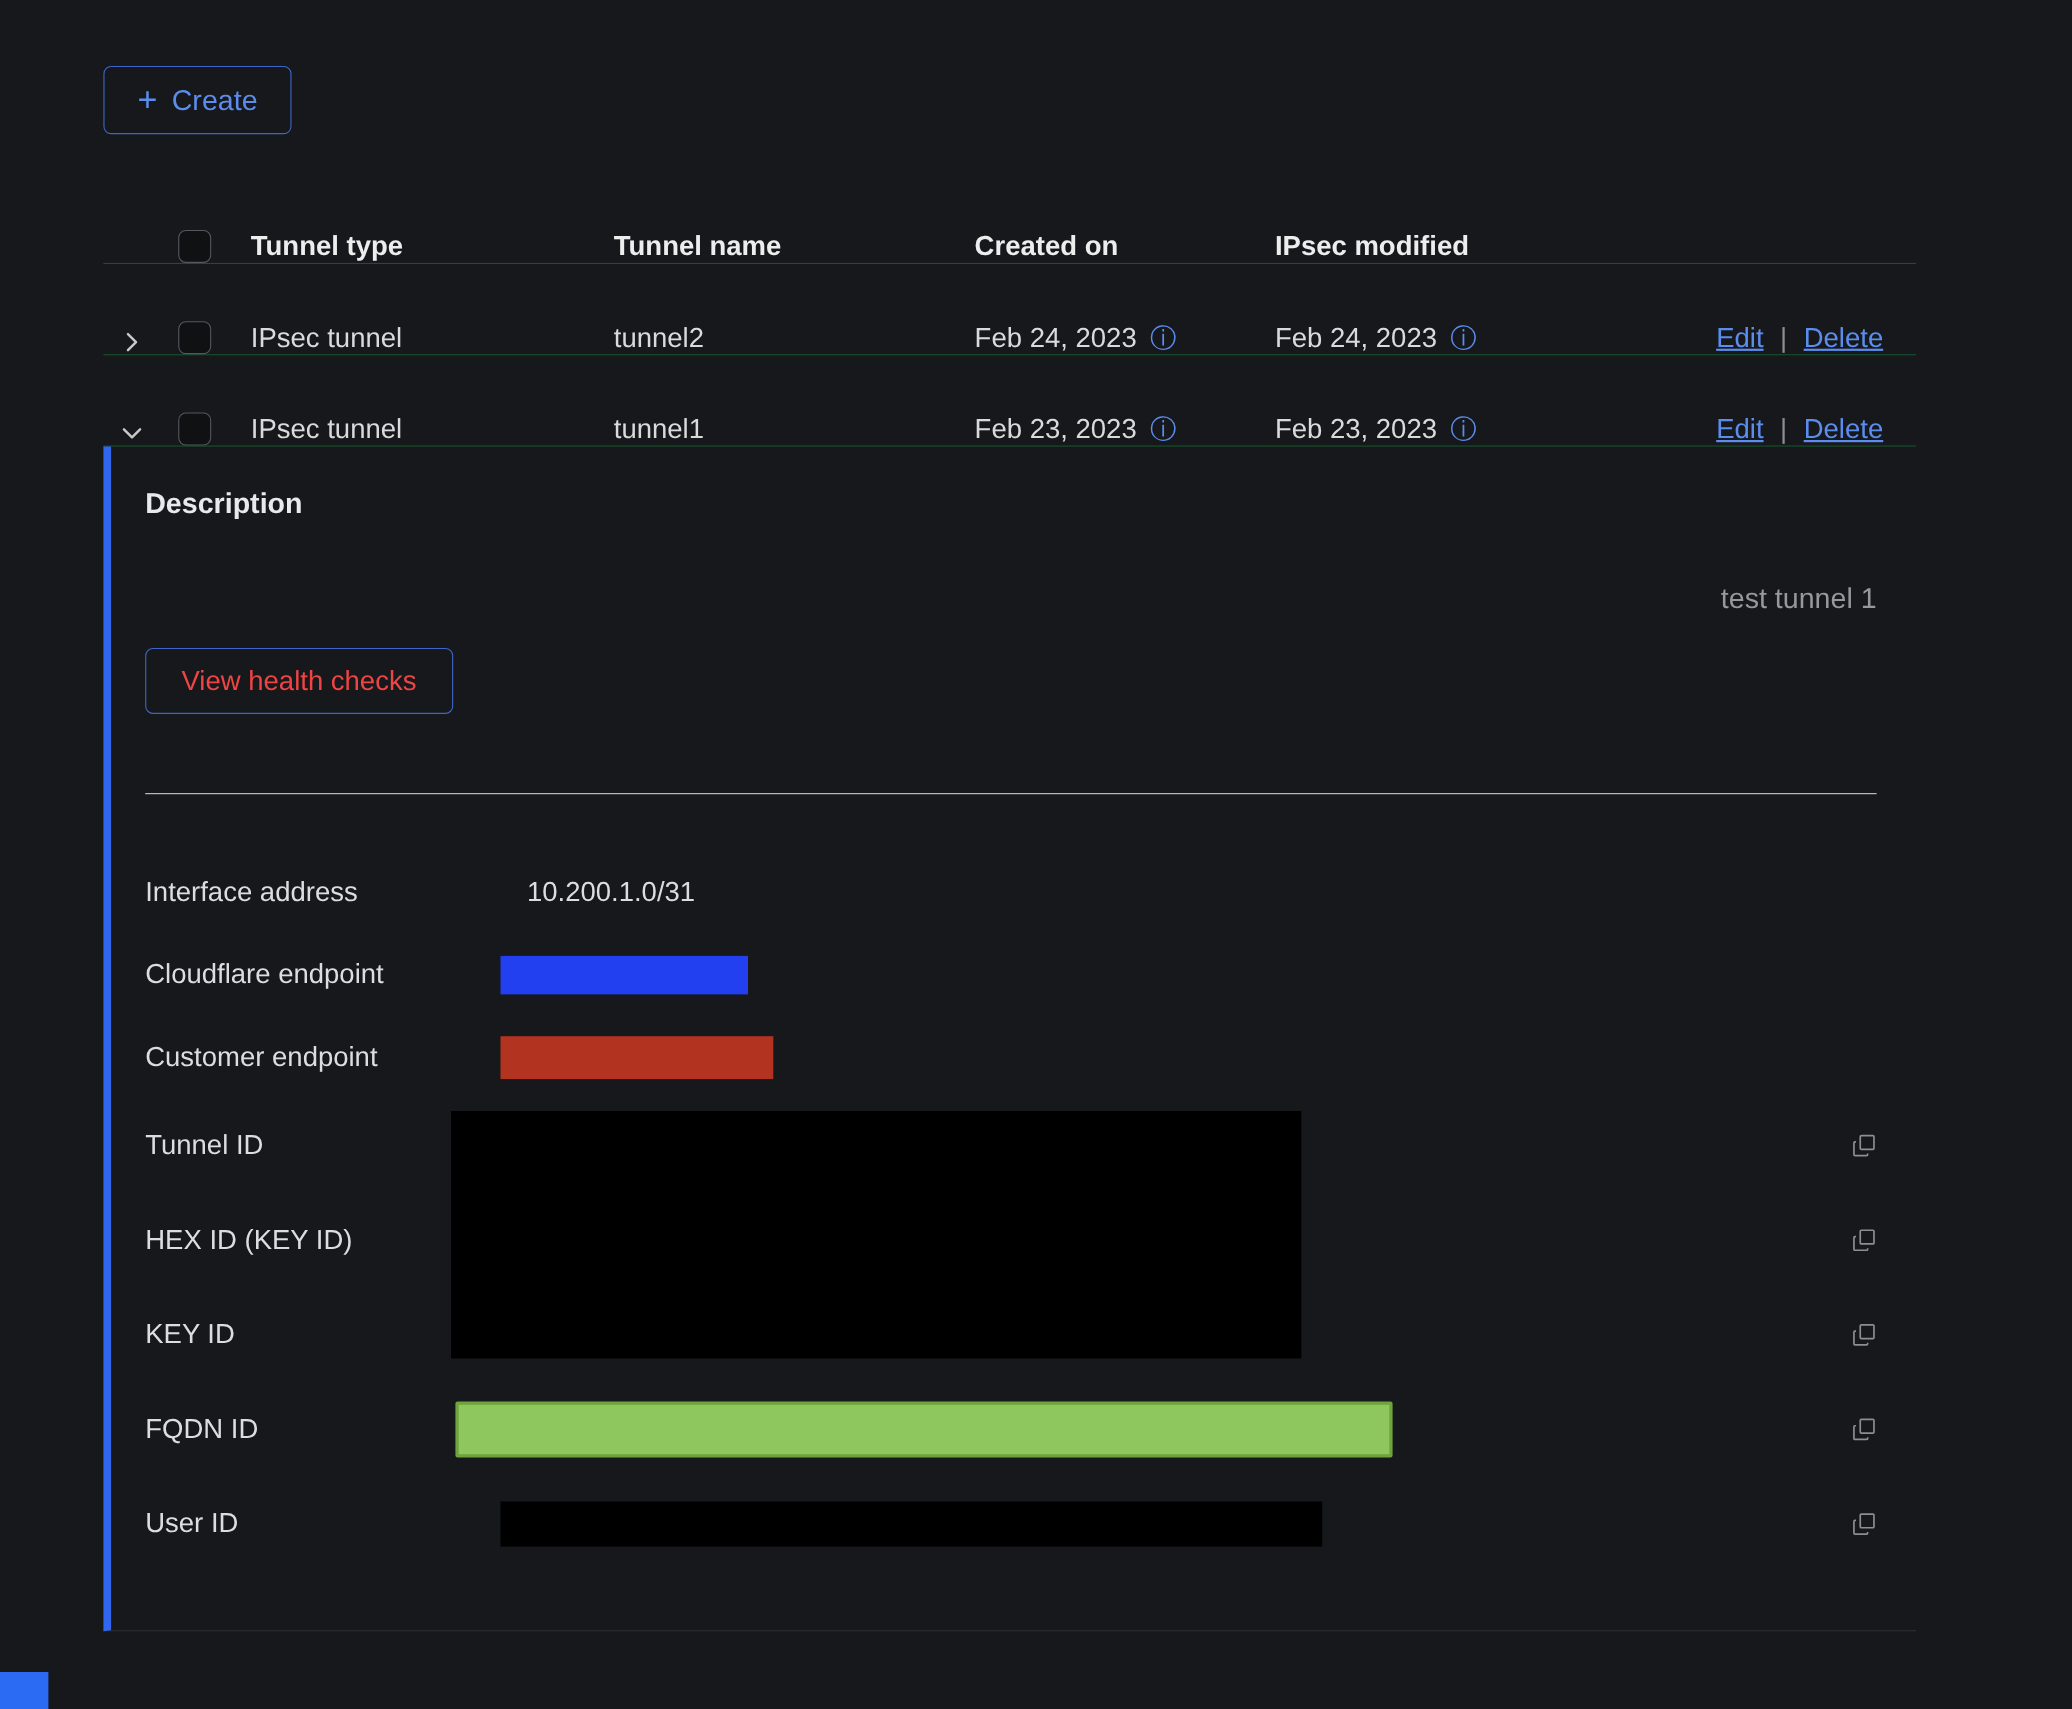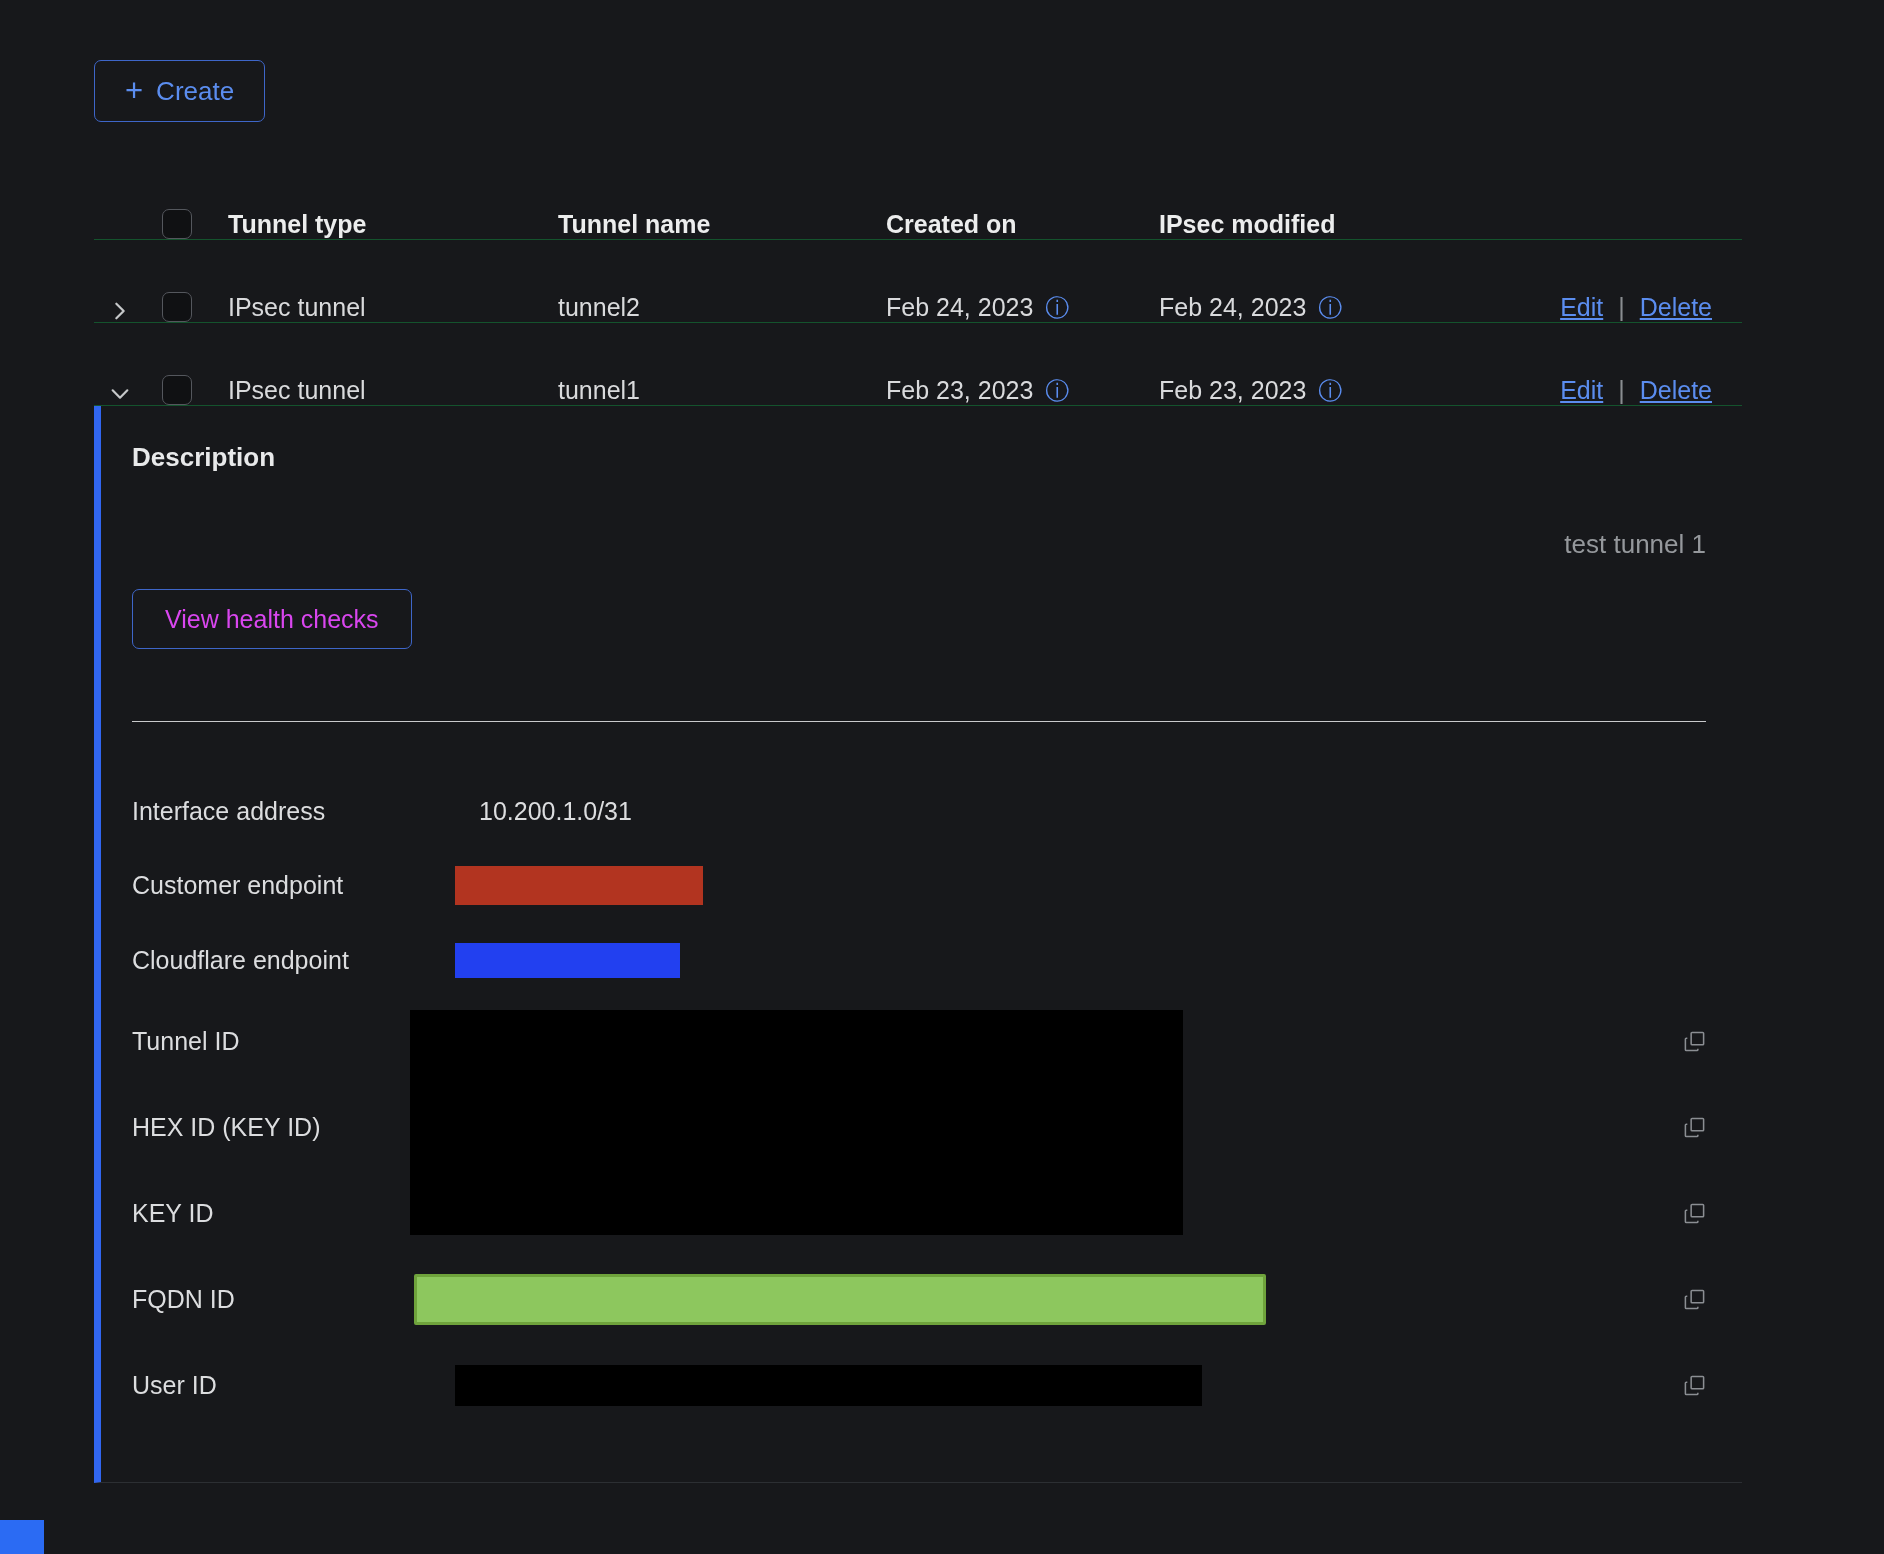--- a/index.html
+++ b/index.html
@@ -54,21 +54,21 @@
     margin: 0 142px 0 94px;
     border-left: 7px solid #3166f0;
     border-bottom: 1px solid #2c2f33;
     padding: 30px 36px 54px 31px;
   }
   .detail h3 { font-size: 26px; font-weight: 600; color: #e8e9ea; margin-top: 6px; }
   .desc { margin-top: 56px; font-size: 26px; color: #95989c; line-height: 30px; text-align: right; }
   .outline-btn {
     margin-top: 30px; height: 60px; padding: 0 32px;
     background: transparent; border: 1px solid #3e66c9; border-radius: 7px;
-    color: #d946ef; font-size: 25px; cursor: pointer;
+    color: #ef4444; font-size: 25px; cursor: pointer;
     font-family: "Liberation Sans", sans-serif;
   }
   .divider { border: none; border-top: 1px solid #c9cacc; margin-top: 72px; }
 
   .frow { display: flex; align-items: center; height: 74px; font-size: 25px; gap: 45px; }
   .frow.first { margin-top: 52px; }
   .frow.h76 { height: 76px; }
   .frow.tall { height: 86px; }
   .flabel { width: 278px; color: #dcdddf; flex: none; }
   .fvalue { margin-left: 24px; color: #dcdddf; }
@@ -180,28 +180,28 @@
   <div class="desc">test tunnel 1</div>
   <button class="outline-btn">View health checks</button>
 
   <hr class="divider">
 
   <div class="frow first">
     <span class="flabel">Interface address</span>
     <span class="fvalue">10.200.1.0/31</span>
   </div>
 
+  <div class="frow h76">
+    <span class="flabel">Cloudflare endpoint</span>
+    <span class="redact r-blue" style="background: rgb(34, 64, 240);"></span>
+  </div>
+
   <div class="frow">
     <span class="flabel">Customer endpoint</span>
     <span class="redact r-red" style="background: rgb(178, 52, 32);"></span>
-  </div>
-
-  <div class="frow h76">
-    <span class="flabel">Cloudflare endpoint</span>
-    <span class="redact r-blue" style="background: rgb(34, 64, 240);"></span>
   </div>
 
   <div class="idgroup">
     <div class="lcol">
       <span class="slot">Tunnel ID</span>
       <span class="slot">HEX ID (KEY ID)</span>
       <span class="slot">KEY ID</span>
     </div>
     <div class="vcol">
       <span class="big-black" style="background: rgb(0, 0, 0);"></span>

